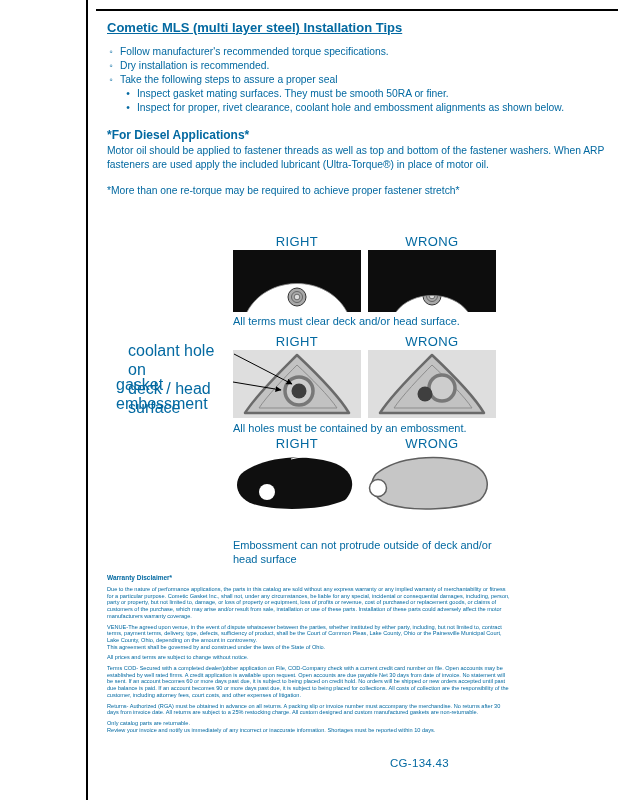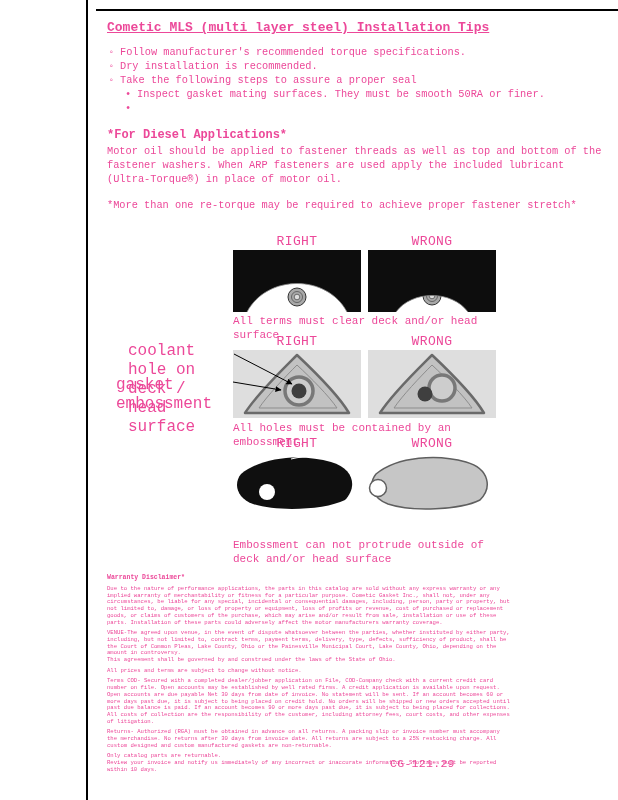--- a/index.html
+++ b/index.html
@@ -1,19 +1,19 @@
 <!DOCTYPE html>
 <html><head>
 <meta charset="utf-8">
 <style>
   * { margin:0; padding:0; box-sizing:border-box; }
   html,body { background:#ffffff; }
   .page {
-    position:relative; width:618px; height:800px; background:#fff; color:#ec4899;
-    font-family:Liberation Mono, monospace; overflow:hidden;
+    position:relative; width:618px; height:800px; background:#fff; color:#0369a1;
+    font-family:Liberation Sans, sans-serif; overflow:hidden;
   }
   .left-rule { position:absolute; left:86px; top:0; width:2px; height:800px; background:#000; }
   .top-rule  { position:absolute; left:96px; top:9px; width:522px; height:2px; background:#000; }
 
   .content { position:absolute; left:107px; top:20px; width:505px; }
   .title { font-size:13px; font-weight:bold; text-decoration:underline; margin-bottom:11px; }
   .tip { display:flex; gap:5px; font-size:10.3px; line-height:1.26; margin-bottom:1px; }
   .tip .bullet { flex:0 0 auto; width:8px; text-align:center; }
   .subtips { margin-left:17px; }
   .diesel-h { font-size:12px; font-weight:bold; margin-top:13px; }
@@ -64,20 +64,21 @@
         <span class="bullet">◦</span>
         <span>Take the following steps to assure a proper seal</span>
       </div>
       <div class="subtips">
         <div class="tip">
           <span class="bullet">•</span>
           <span>Inspect gasket mating surfaces.  They must be smooth 50RA or finer.</span>
         </div>
         <div class="tip">
           <span class="bullet">•</span>
+          <span>Inspect for proper, rivet clearance, coolant hole and embossment alignments as shown below.</span>
         </div>
       </div>
     </div>
 
     <h2 class="diesel-h">*For Diesel Applications*</h2>
     <p class="para">Motor oil should be applied to fastener threads as well as top and bottom of the fastener washers. When ARP fasteners are used apply the included lubricant (Ultra-Torque®) in place of motor oil.</p>
     <p class="para note">*More than one re-torque may be required to achieve proper fastener stretch*</p>
   </div>
 
   <div class="diagrams">
@@ -158,14 +159,14 @@
     <p class="disc-p">Due to the nature of performance applications, the parts in this catalog are sold without any express warranty or any implied warranty of merchantability or fitness for a particular purpose.  Cometic Gasket Inc., shall not, under any circumstances, be liable for any special, incidental or consequential damages, including, person, party or property, but not limited to, damage, or loss of property or equipment, loss of profits or revenue, cost of purchased or replacement goods, or claims of customers of the purchase, which may arise and/or result from sale, installation or use of these parts.  Installation of these parts could adversely affect the motor manufacturers warranty coverage.</p>
     <p class="disc-p">VENUE-The agreed upon venue, in the event of dispute whatsoever between the parties, whether instituted by either party, including, but not limited to, contract terms, payment terms, delivery, type, defects, sufficiency of product, shall be the Court of Common Pleas, Lake County, Ohio or the Painesville Municipal Court, Lake County, Ohio, depending on the amount in controversy.
 This agreement shall be governed by and construed under the laws of the State of Ohio.</p>
     <p class="disc-p">All prices and terms are subject to change without notice.</p>
     <p class="disc-p">Terms COD- Secured with a completed dealer/jobber application on File, COD-Company check with a current credit card number on file.  Open accounts may be established by well rated firms.  A credit application is available upon request.  Open accounts are due payable Net 30 days from date of invoice.  No statement will be sent.  If an account becomes 60 or more days past due, it is subject to being placed on credit hold.  No orders will be shipped or new orders accepted until past due balance is paid.  If an account becomes 90 or more days past due, it is subject to being placed for collections.  All costs of collection are the responsibility of the customer, including attorney fees, court costs, and other expenses of litigation.</p>
     <p class="disc-p">Returns- Authorized (RGA) must be obtained in advance on all returns.  A packing slip or invoice number must accompany the merchandise.  No returns after 30 days from invoice date.  All returns are subject to a 25% restocking charge.  All custom designed and custom manufactured gaskets are non-returnable.</p>
     <p class="disc-p">Only catalog parts are returnable.
 Review your invoice and notify us immediately of any incorrect or inaccurate information.  Shortages must be reported within 10 days.</p>
   </div>
 
-  <div class="footer-code">CG-121.29</div>
+  <div class="footer-code">CG-134.43</div>
 </div>
 
 </body></html>

